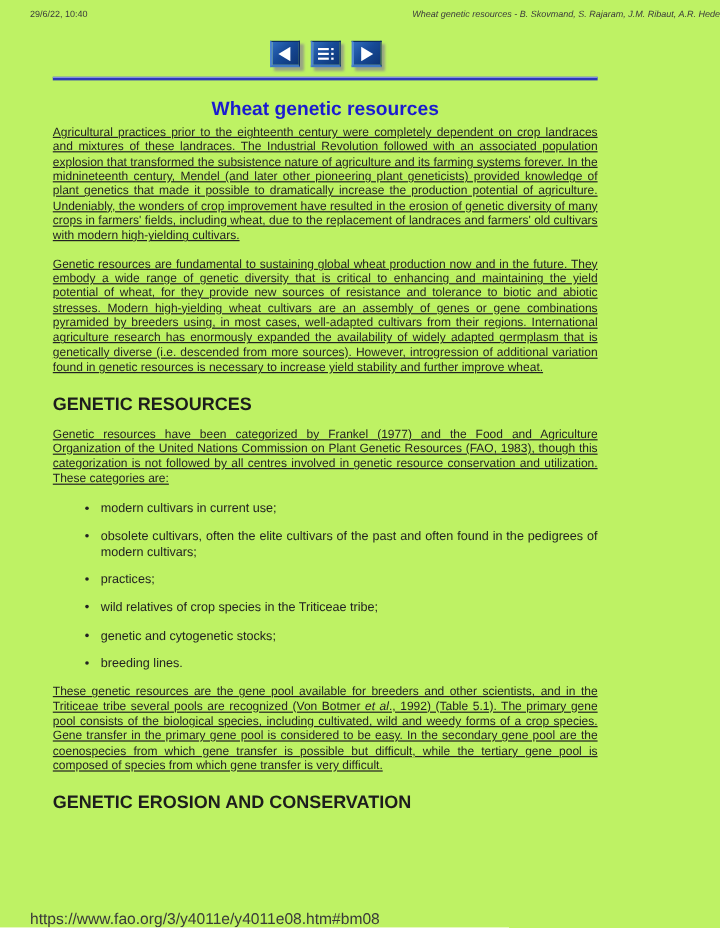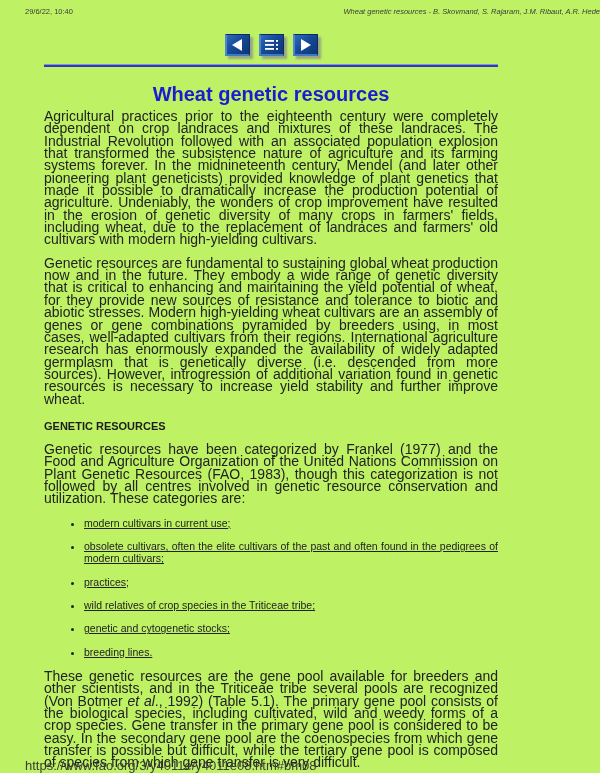--- a/index.html
+++ b/index.html
@@ -61,56 +61,56 @@
   }
   .blue-rule {
     height: 3px;
     border: 0;
     background: #2d3cb6;
     border-top: 1px solid #8290e4;
     margin-bottom: 16px;
   }
   .article-title {
     text-align: center;
-    font-size: 20px;
+    font-size: 16px;
     font-weight: bold;
     color: #1b1bd0;
     margin-bottom: 4px;
   }
   .article-authors {
     text-align: center;
     font-size: 12.5px;
     font-weight: bold;
     color: #1b1bd0;
     margin-bottom: 35px;
   }
   .content p {
-    font-size: 14px;
+    font-size: 10px;
     line-height: 12.35px;
     text-align: justify;
     margin: 11px 0;
+    text-decoration: underline;
   }
   .content p.first { margin-top: 0; }
   .section-heading {
-    font-size: 11px;
+    font-size: 15px;
     font-weight: bold;
     color: #1d1d1d;
     margin: 15px 0 10px 0;
   }
   .content ul {
     margin: 12px 0 12px 0;
     padding-left: 40px;
     list-style: disc;
   }
   .content li {
     font-size: 10.5px;
     line-height: 12.35px;
     text-align: justify;
     margin-bottom: 11px;
-    text-decoration: underline;
   }
   .content li:last-child { margin-bottom: 0; }
   .italic { font-style: italic; }
 
   
   .print-footer {
     position: absolute;
     bottom: 3px; left: 0; right: 0;
     height: 12px;
     font-size: 13px;

